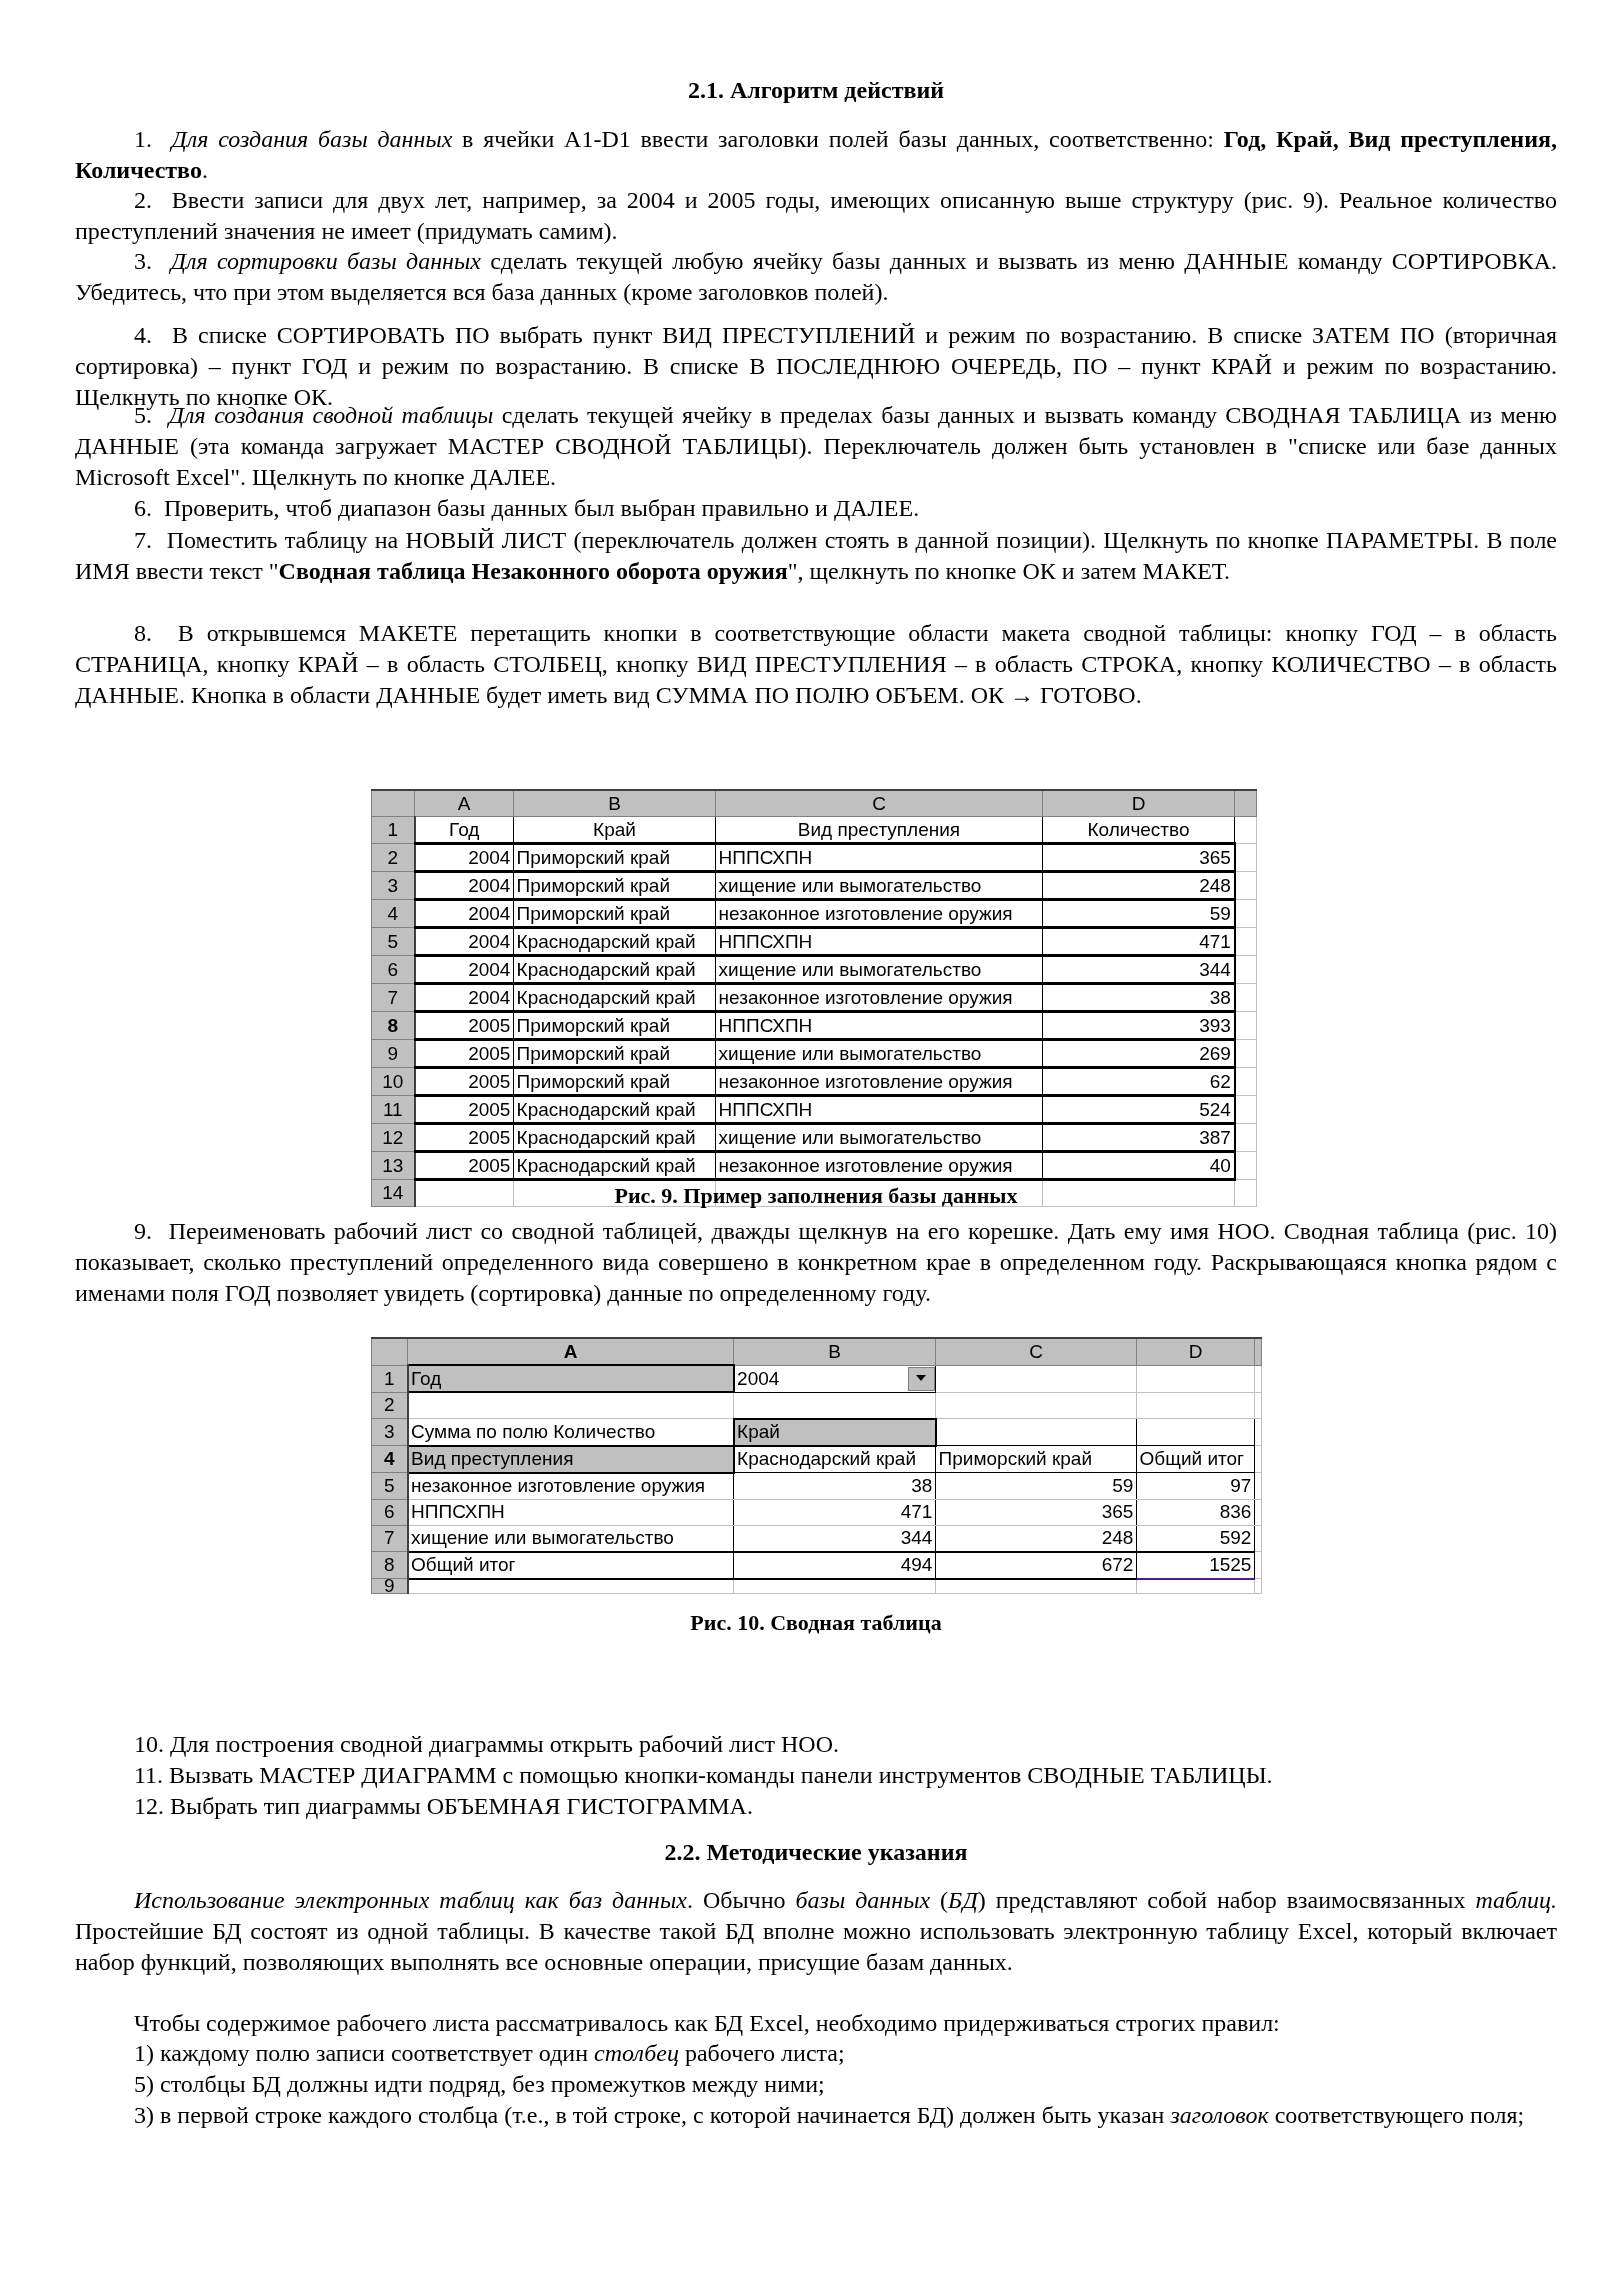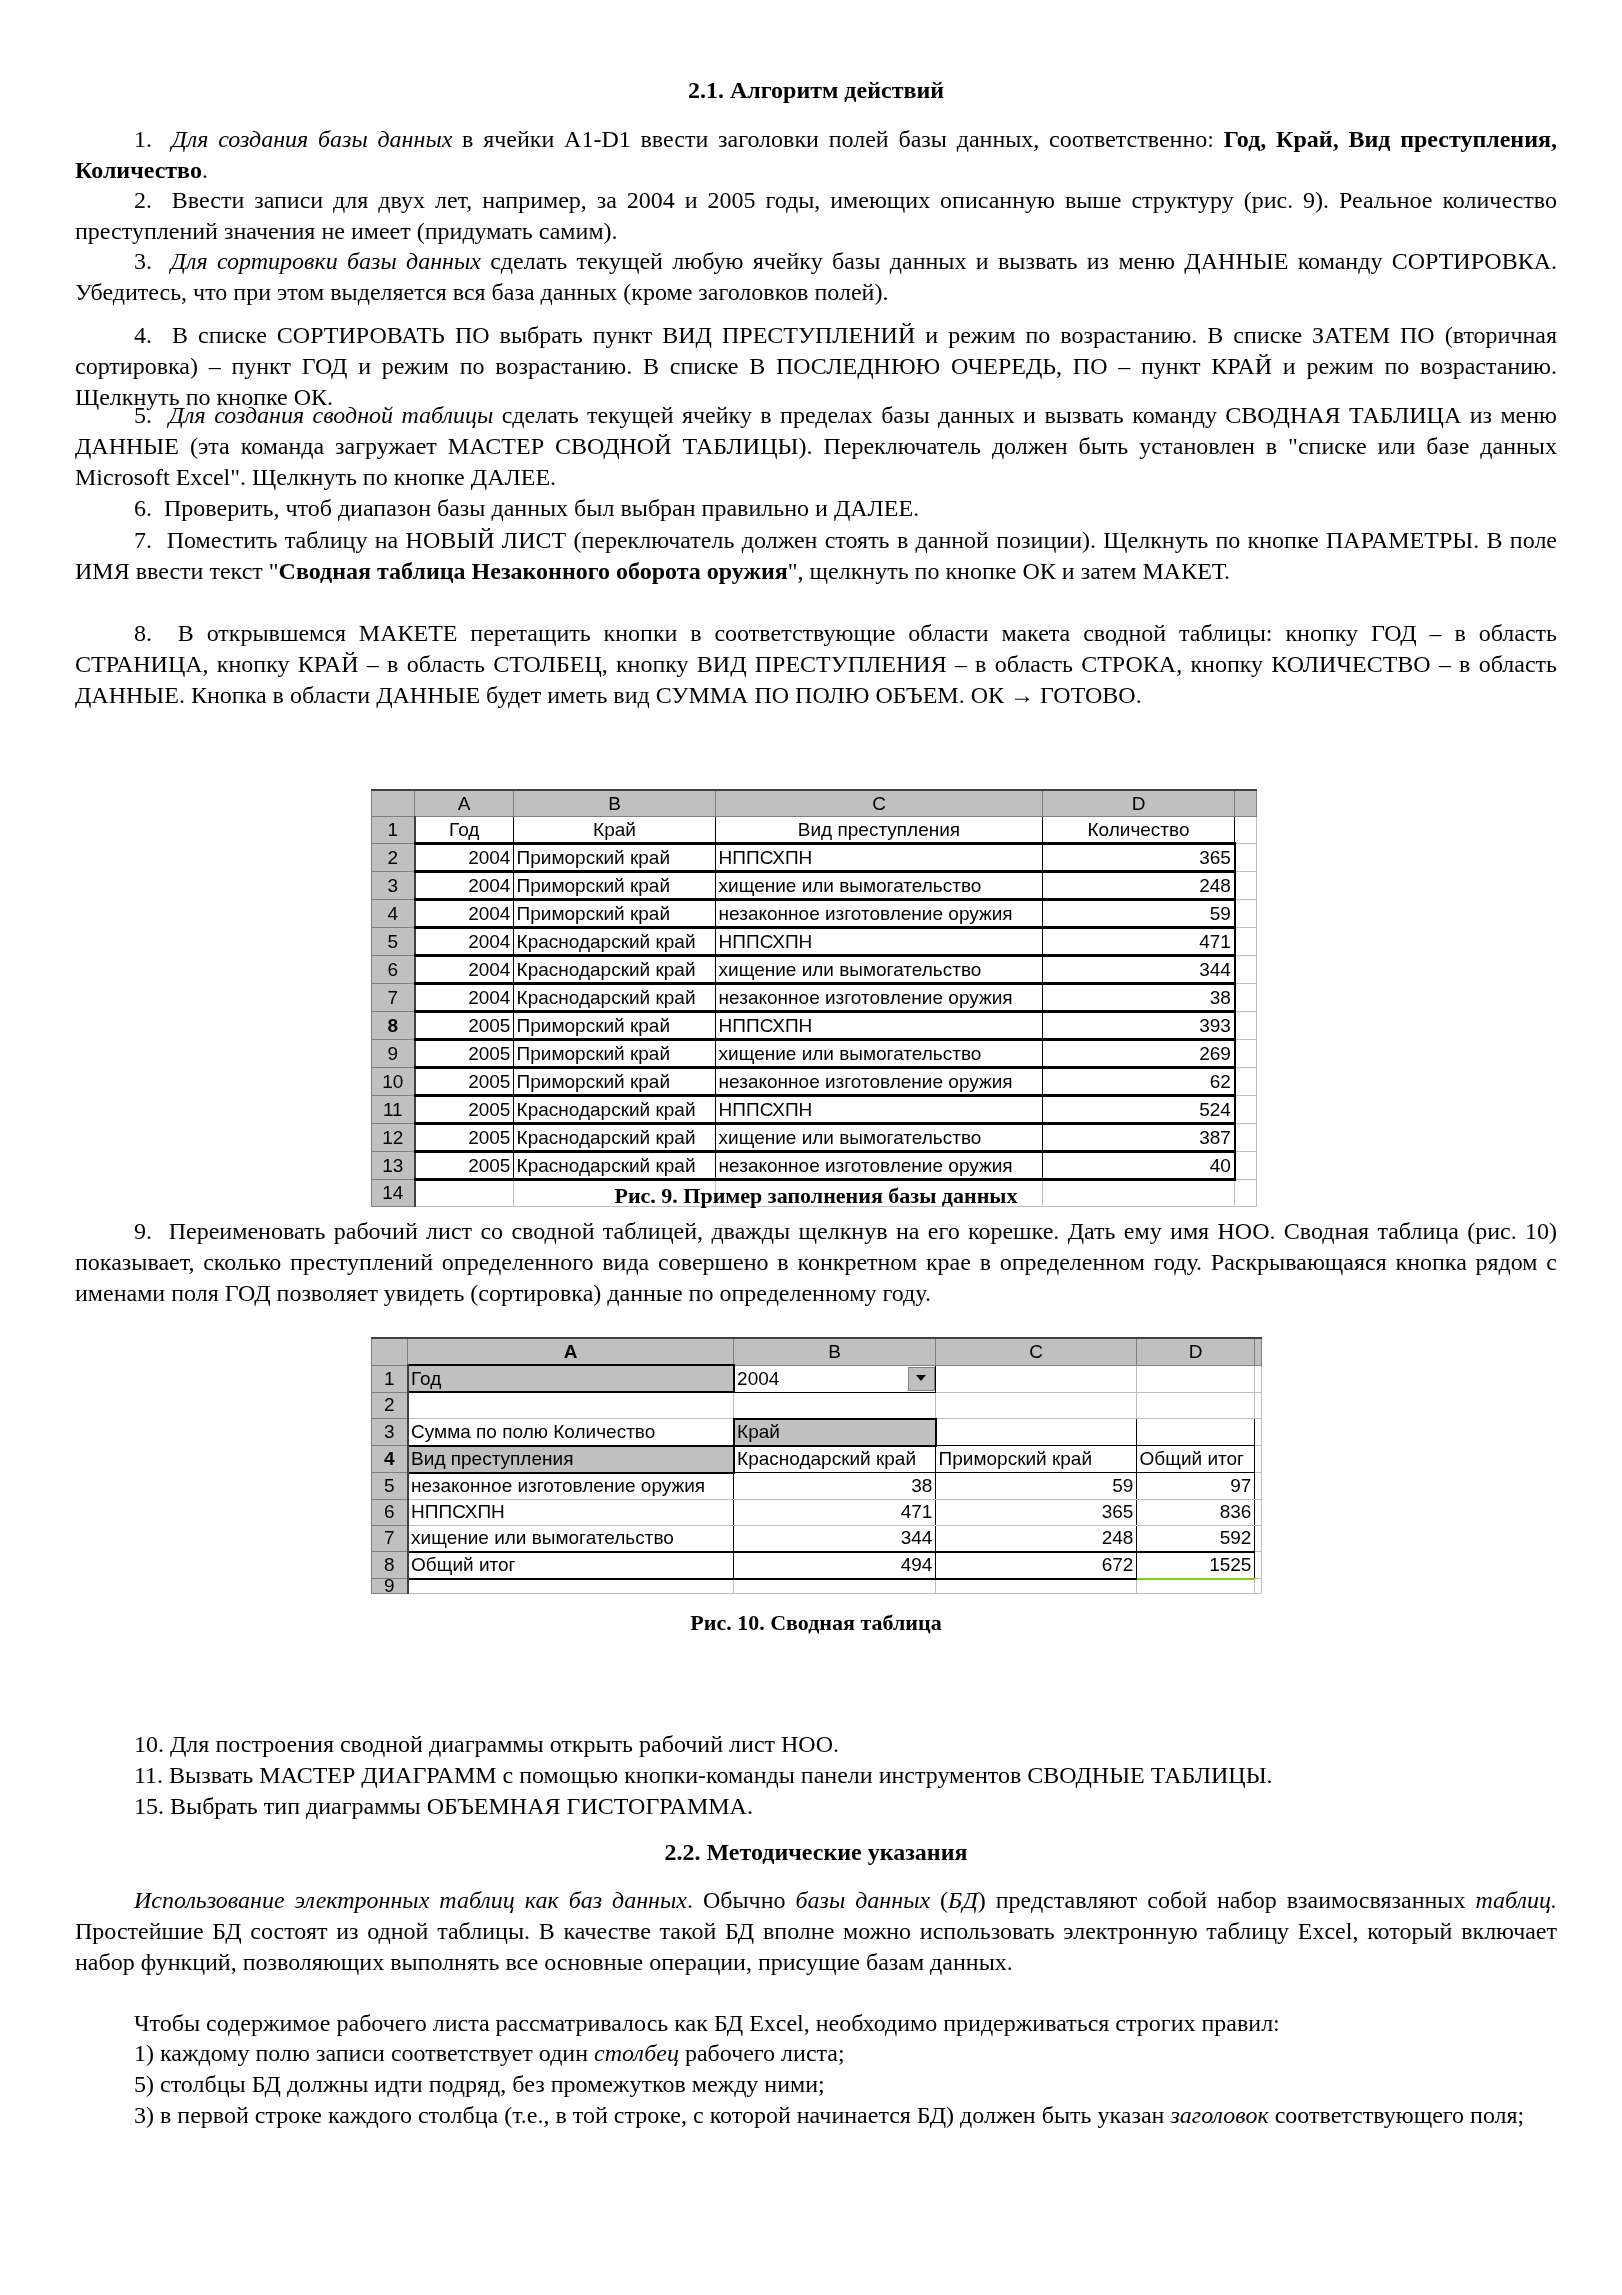--- a/index.html
+++ b/index.html
@@ -273,21 +273,21 @@
           <td class="num" style="border-right:1.3px solid #000;">344</td>
           <td class="num" style="border-right:1.3px solid #000;">248</td>
           <td class="num" style="border-right:1.3px solid #000;">592</td>
           <td></td>
         </tr>
         <tr>
           <td class="rh">8</td>
           <td style="border-left:1.3px solid #000;border-right:1.3px solid #000;border-top:2px solid #000;border-bottom:2px solid #000;">Общий итог</td>
           <td class="num" style="border-right:1.3px solid #000;border-top:2px solid #000;border-bottom:2px solid #000;">494</td>
           <td class="num" style="border-right:1.3px solid #000;border-top:2px solid #000;border-bottom:2px solid #000;">672</td>
-          <td class="num" style="border-right:1.3px solid #000;border-top:2px solid #000;border-bottom:2px solid #84cc16;">1525</td>
+          <td class="num" style="border-right:1.3px solid #000;border-top:2px solid #000;border-bottom:2px solid #4c1d95;">1525</td>
           <td></td>
         </tr>
       </tbody>
     <tbody>
         <tr style="height:13px">
       <td class="rh" style="height:13px;line-height:13px;overflow:hidden;vertical-align:top">9</td>
       <td style="height:13px"></td>
       <td style="height:13px"></td>
       <td style="height:13px"></td>
       <td style="height:13px"></td>
@@ -295,21 +295,21 @@
     </tr>
   </tbody>
     </table>
 </div>
 
 <div class="cap" style="left:75px; top:1610px;">Рис. 10. Сводная таблица</div>
 
 <div class="list" style="left:134px; top:1729px;">
   <div>10. Для построения сводной диаграммы открыть рабочий лист НОО.</div>
   <div>11. Вызвать МАСТЕР ДИАГРАММ с помощью кнопки-команды панели инструментов СВОДНЫЕ ТАБЛИЦЫ.</div>
-  <div>15. Выбрать тип диаграммы ОБЪЕМНАЯ ГИСТОГРАММА.</div>
+  <div>12. Выбрать тип диаграммы ОБЪЕМНАЯ ГИСТОГРАММА.</div>
 </div>
 
 <div class="h" style="left:75px; top:1839px;">2.2. Методические указания</div>
 
 <div class="p ind" style="left:75px; top:1885px;"><i>Использование электронных таблиц как баз данных</i><span>. Обычно </span><i>базы данных</i><span> (</span><i>БД</i><span>) представляют собой набор взаимосвязанных </span><i>таблиц.</i><span> Простейшие БД состоят из одной таблицы. В качестве такой БД вполне можно использовать электронную таблицу Excel, который включает набор функций, позволяющих выполнять все основные операции, присущие базам данных.</span></div>
 
 <div class="p ind" style="left:75px; top:2008px;">Чтобы содержимое рабочего листа рассматривалось как БД Excel, необходимо придерживаться строгих правил:</div>
 
 <div class="p ind" style="left:75px; top:2038px;"><span>1)  каждому полю записи соответствует один </span><i>столбец</i><span> рабочего листа;</span></div>
 <div class="p ind" style="left:75px; top:2069px;"><span>5)  столбцы БД должны идти подряд, без промежутков между ними;</span></div>

